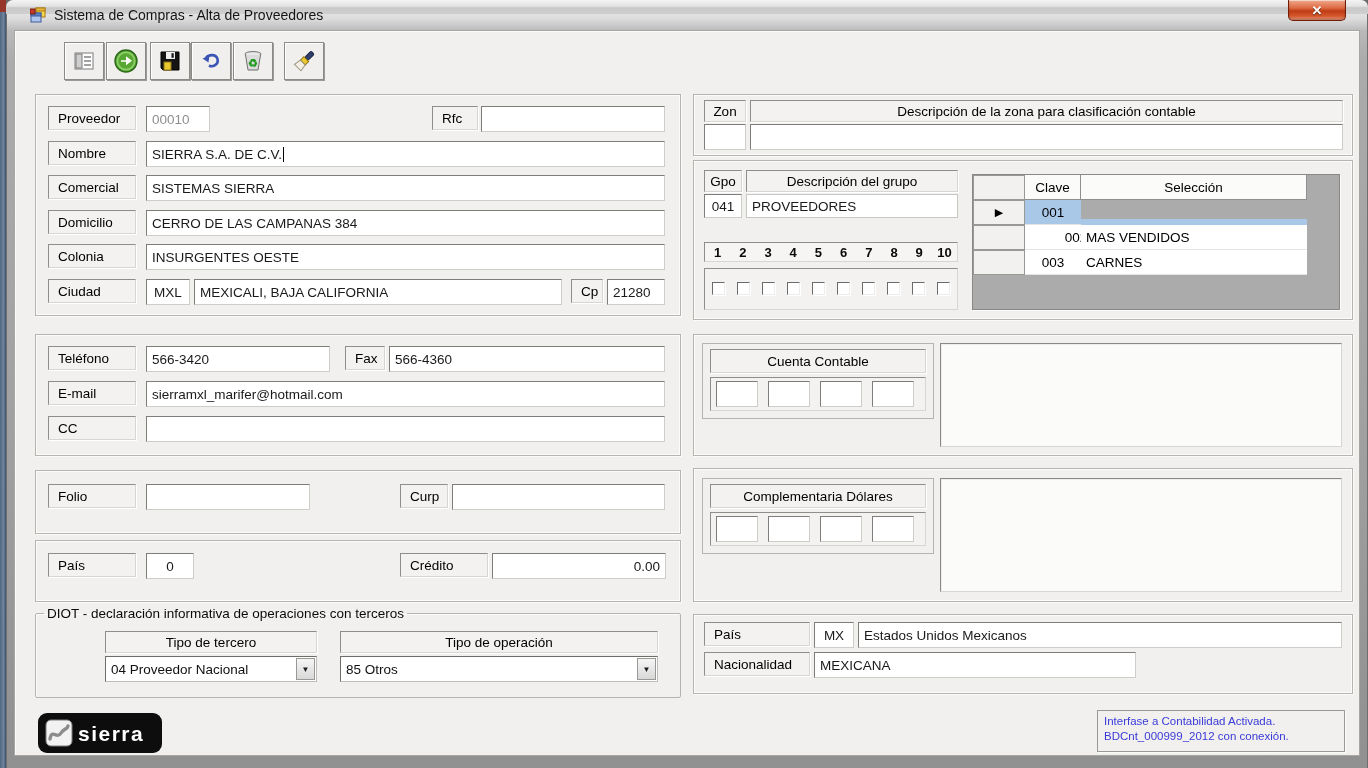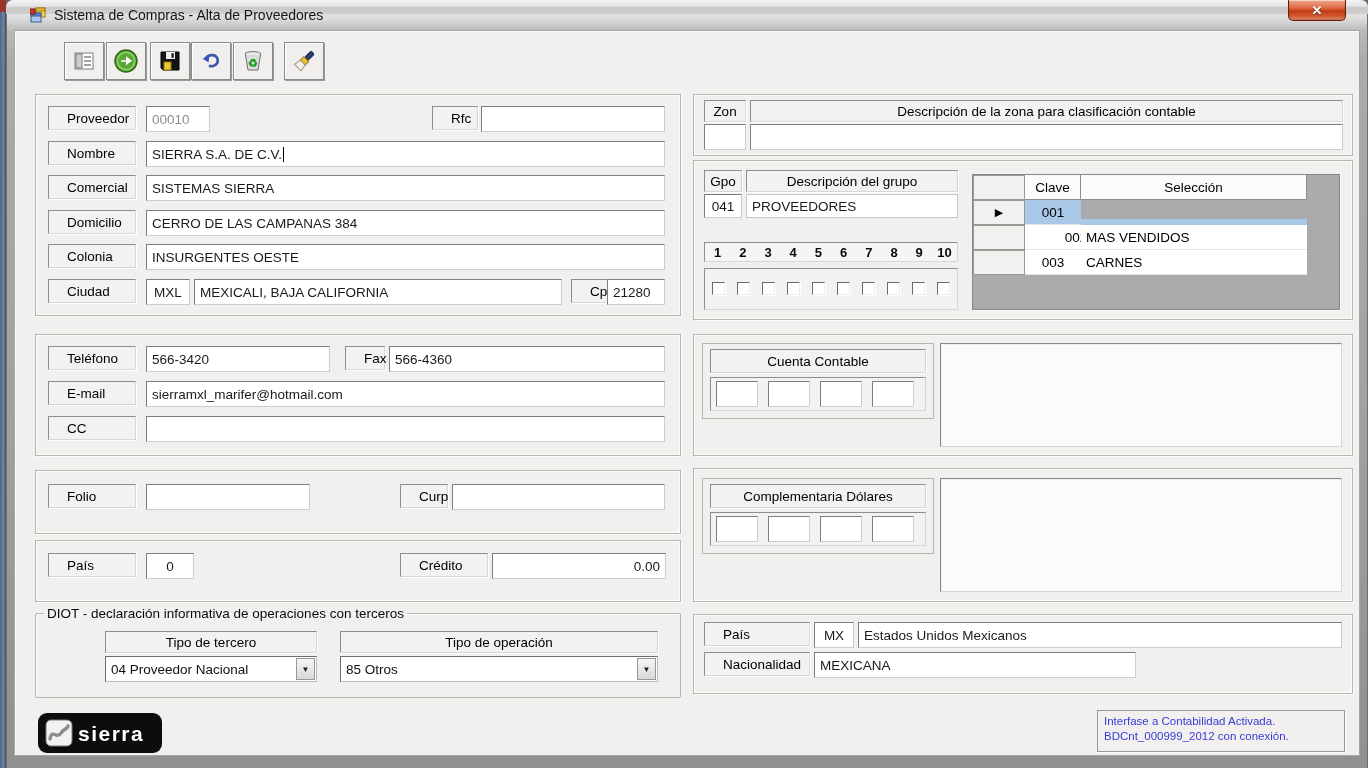--- a/index.html
+++ b/index.html
@@ -17,21 +17,21 @@
     background:linear-gradient(180deg,#f0a88e 0%,#dd6a42 40%,#c03c15 55%,#d3572c 80%,#e9967a 100%);
     box-shadow:inset 0 1px 0 rgba(255,255,255,.55), inset 0 -1px 2px rgba(0,0,0,.25);
     color:#fff;font-weight:bold;font-size:13px;display:flex;align-items:center;justify-content:center;text-shadow:0 1px 1px rgba(0,0,0,.6);cursor:default;}
   .client{position:absolute;left:14px;top:30px;width:1346px;height:726px;background:#f1f0ee;border:1px solid #a8a6a2;box-shadow:inset 1px 1px 0 #fbfbfa;}
   
   .tbtn{position:absolute;width:40px;height:38px;background:#f0efed;border:1px solid #8c8a86;
     box-shadow:inset 1px 1px 0 #ffffff,1px 1px 0 #9c9a96;display:flex;align-items:center;justify-content:center;}
   
   .panel{position:absolute;background:#f1f0ee;border:1px solid #b7b4b0;box-shadow:inset 1px 1px 0 #fcfcfb,inset -1px -1px 0 #fcfcfb,1px 1px 0 #fbfbfa;}
   .lbl{position:absolute;height:24px;background:#f3f2f0;border:1px solid;border-color:#8f8d89 #d8d6d2 #d8d6d2 #8f8d89;
-    font-size:13.5px;color:#000;padding:0 18px;display:flex;align-items:center;box-shadow:1px 1px 0 #ffffff;white-space:nowrap;}
+    font-size:13.5px;color:#000;padding:0 9px;display:flex;align-items:center;box-shadow:1px 1px 0 #ffffff;white-space:nowrap;}
   .hdr{justify-content:center;}
   .inp{position:absolute;height:26px;background:#ffffff;border:1px solid;border-color:#7f7d79 #cfcdc9 #cfcdc9 #7f7d79;
     font-size:13.5px;color:#1a1a1a;display:flex;align-items:center;padding:0 5px;white-space:nowrap;overflow:hidden;}
   .inp.gray{color:#8f8f8f;}
   .inp.center{justify-content:center;}
   .inp.right{justify-content:flex-end;}
   .caret{display:inline-block;width:1px;height:15px;background:#000;margin-left:1px;}
   .combo{position:absolute;height:26px;background:#fff;border:1px solid;border-color:#6f6d69 #bfbdb9 #bfbdb9 #6f6d69;
     font-size:13.5px;color:#111;display:flex;align-items:center;padding:0 22px 0 5px;}
   .combo-btn{position:absolute;right:1px;top:1px;bottom:1px;width:19px;background:linear-gradient(#f6f6f6,#d8d8d8);

